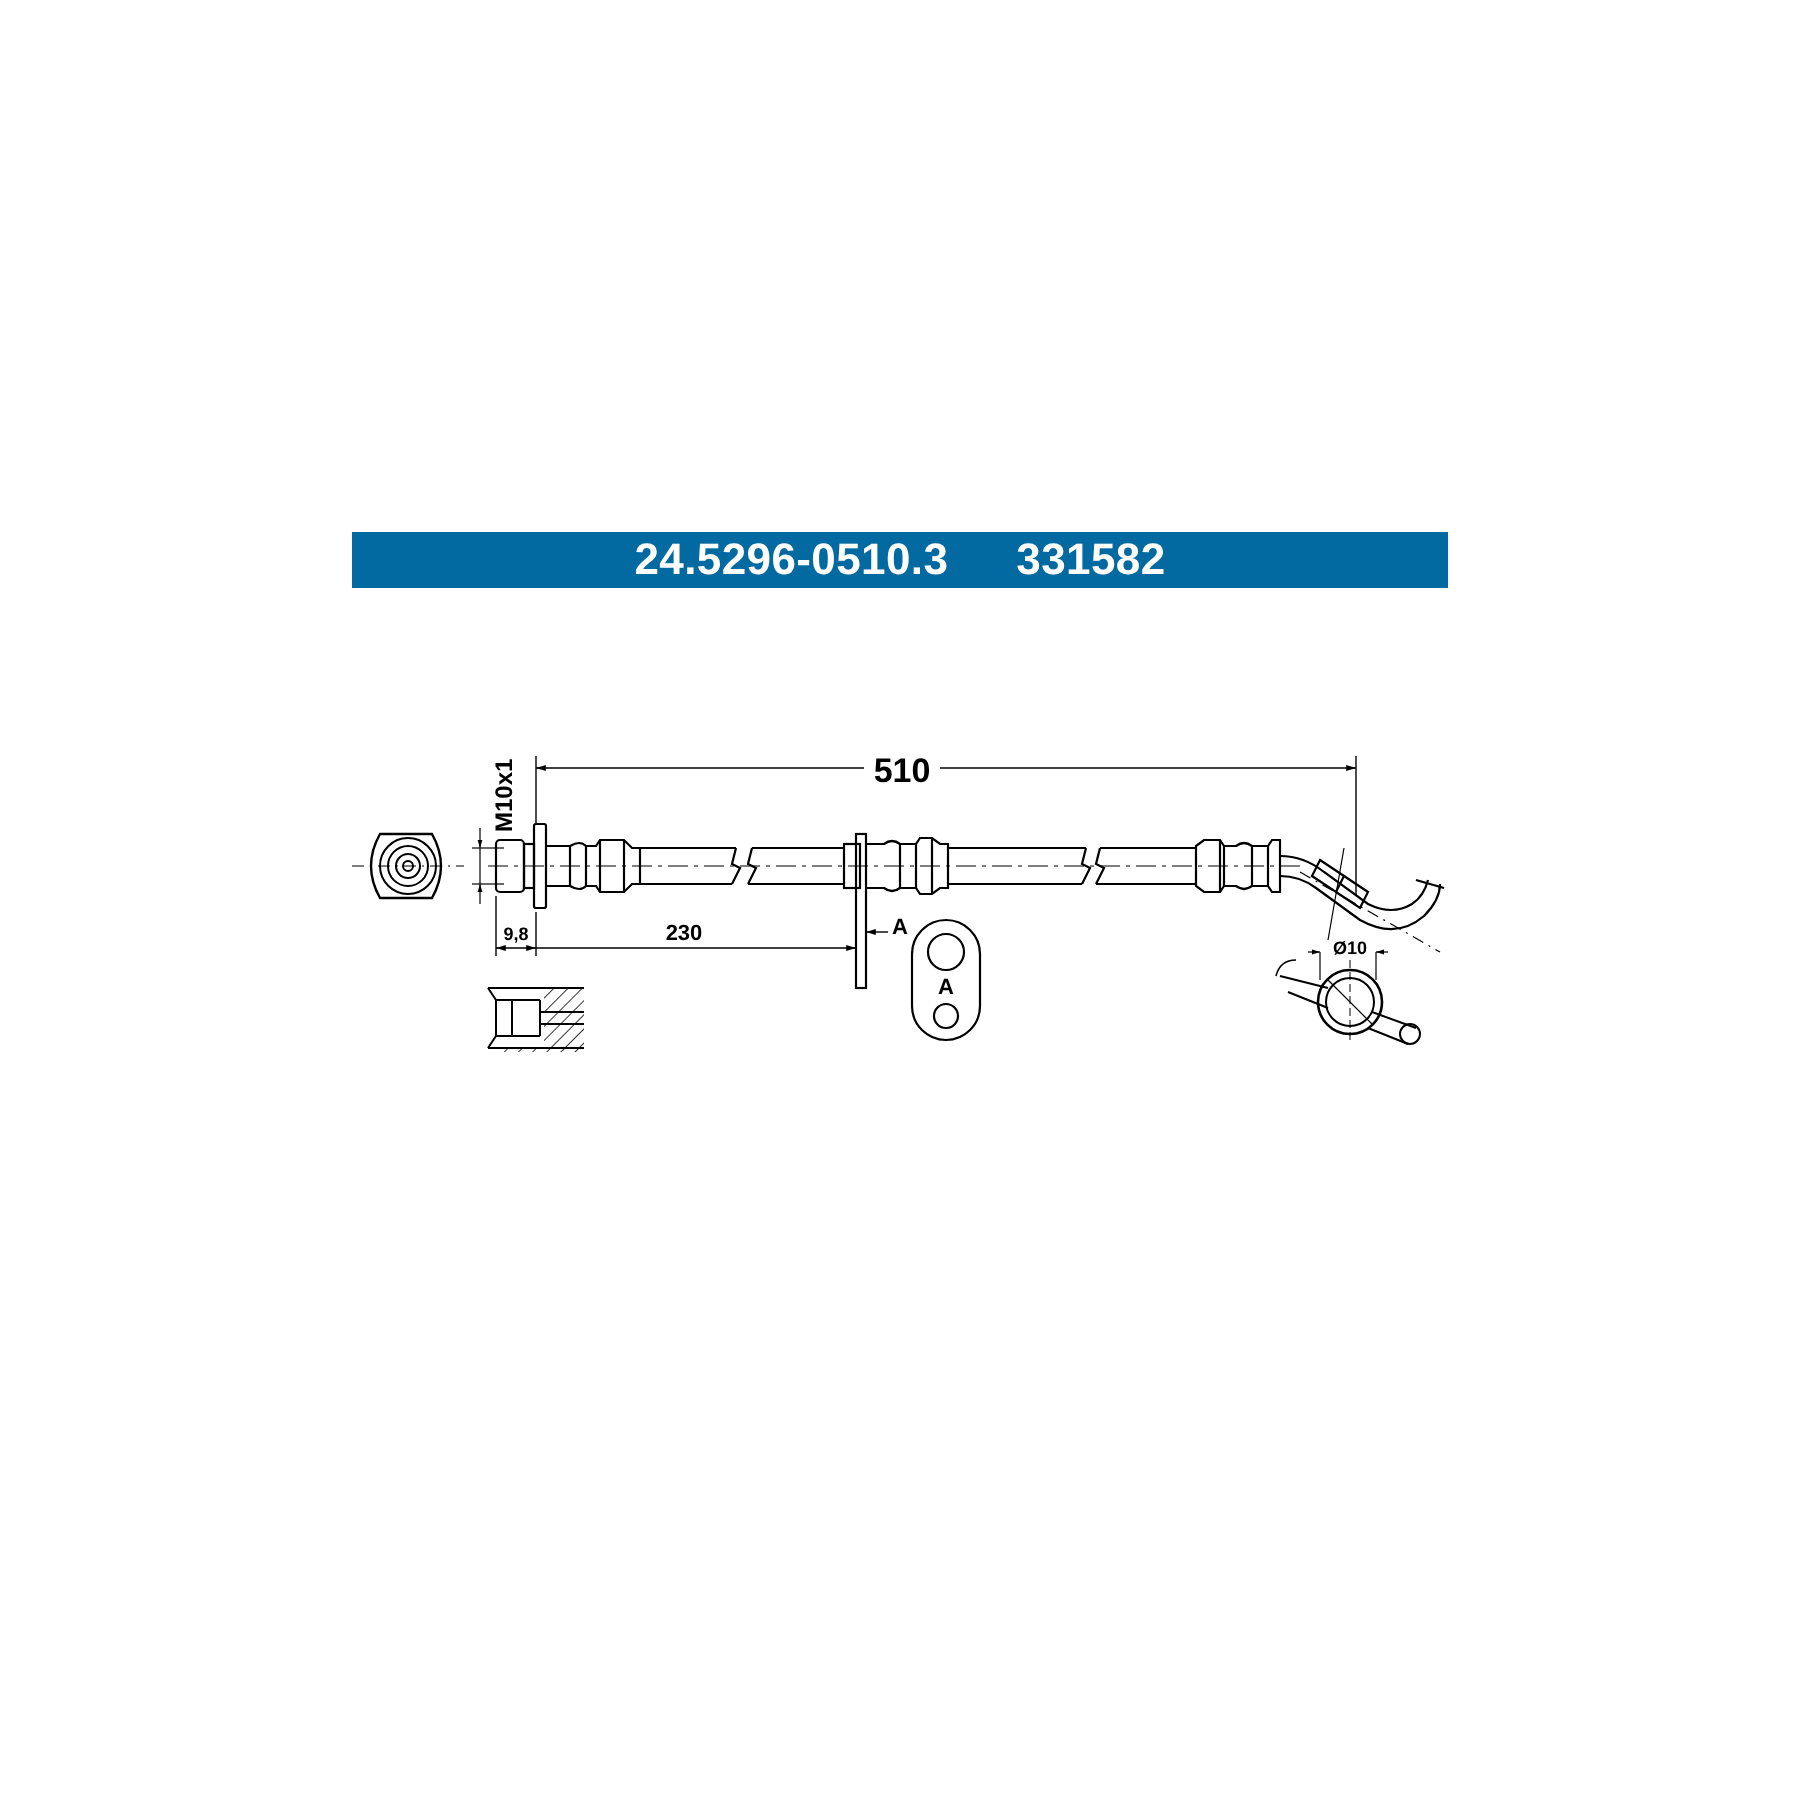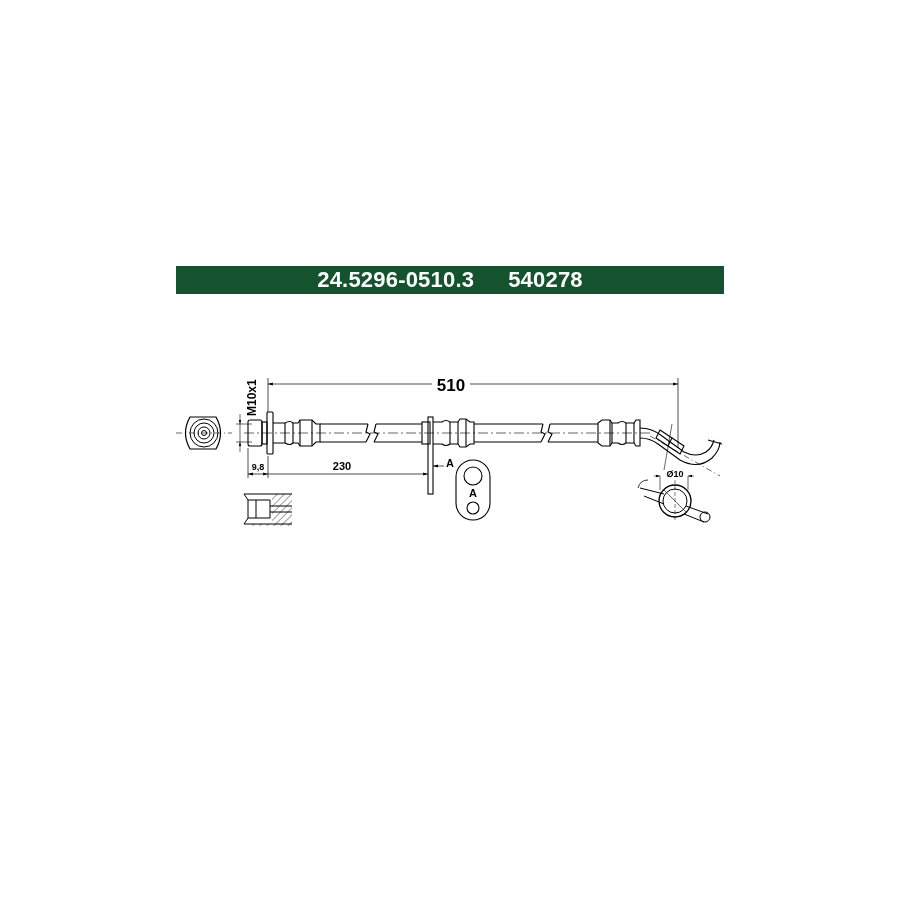--- a/index.html
+++ b/index.html
@@ -1,33 +1,33 @@
 <!DOCTYPE html>
 <html><head>
   <meta charset="utf-8">
   <style>
     html, body { margin: 0; padding: 0; background: #ffffff; }
     body { width: 900px; height: 900px; position: relative; overflow: hidden; font-family: "Liberation Sans", sans-serif; }
     .title-bar {
       position: absolute; left: 176px; top: 266px; width: 548px; height: 28px;
-      background: #14532d; color: #ffffff; display: flex; align-items: center; justify-content: center;
+      background: #0369a1; color: #ffffff; display: flex; align-items: center; justify-content: center;
       font-family: "Liberation Sans", sans-serif; font-weight: bold; font-size: 22px; letter-spacing: 0.2px;
     }
     .title-bar span { display: inline-block; }
     .title-bar .gap { width: 34px; }
     svg.drawing { position: absolute; left: 0; top: 0; }
     .dim-text { font-family: "Liberation Sans", sans-serif; font-weight: bold; fill: #000; }
   </style>
 </head>
 <body>
 
 <div class="title-bar">
   <span>24.5296-0510.3</span>
   <span class="gap"></span>
-  <span>540278</span>
+  <span>331582</span>
 </div>
 
 <svg class="drawing" width="900" height="900" viewBox="0 0 900 900" xmlns="http://www.w3.org/2000/svg">
   <defs>
     <marker id="arr" viewBox="0 0 10 10" refX="10" refY="5" markerWidth="7" markerHeight="7" orient="auto-start-reverse">
       <path d="M0,2 L10,5 L0,8 z" fill="#000"></path>
     </marker>
     <pattern id="hatch" width="5" height="5" patternUnits="userSpaceOnUse" patternTransform="rotate(45)">
       <line x1="0" y1="0" x2="0" y2="5" stroke="#000" stroke-width="0.8"></line>
     </pattern>

